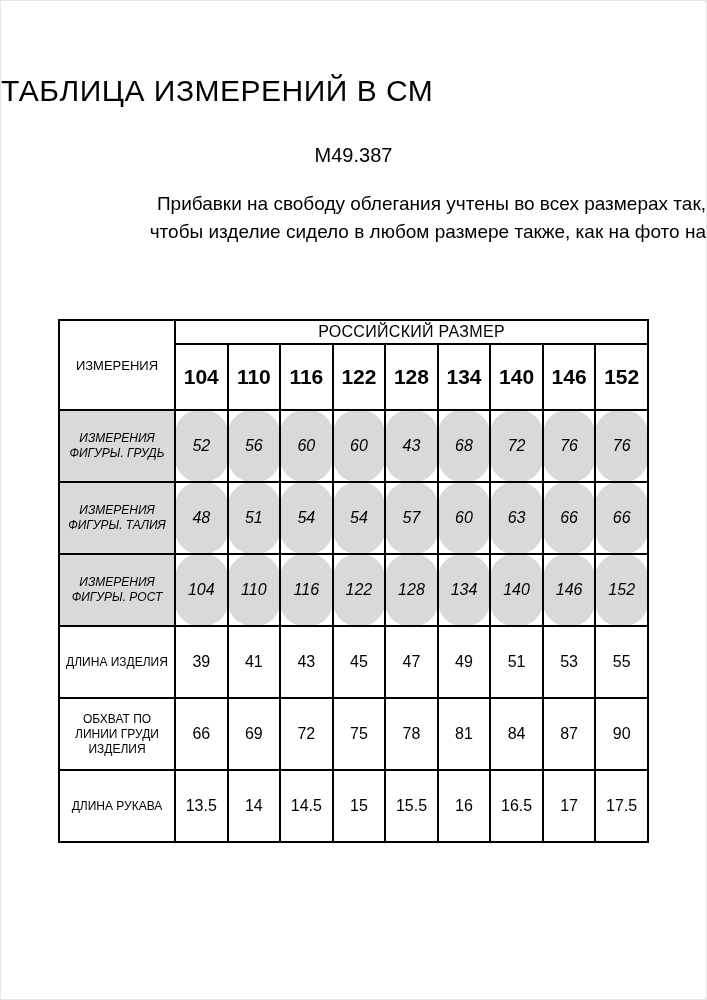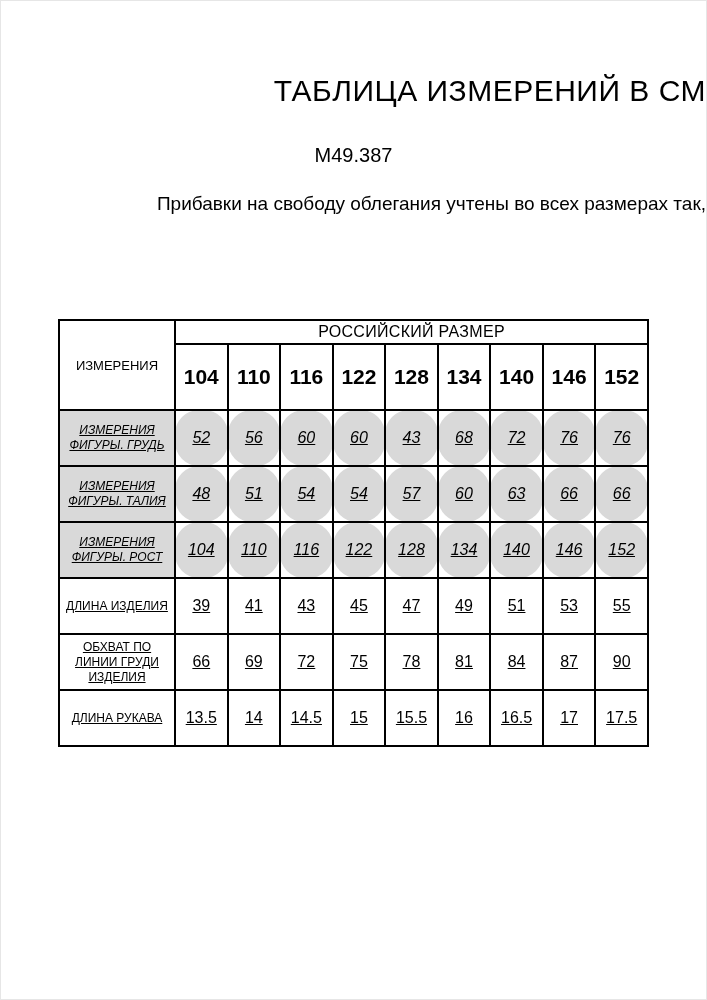--- a/index.html
+++ b/index.html
@@ -11,21 +11,21 @@
     border: 1px solid #e6e6e6;
     font-family: "Liberation Sans", sans-serif;
     color: #000000;
     overflow: hidden;
   }
   .title {
     position: absolute;
     top: 74px;
     left: 0;
     width: 100%;
-    text-align: right;
+    text-align: left;
     font-size: 30px;
     line-height: 32px;
     font-weight: normal;
     letter-spacing: 0.5px;
   }
   .model-code {
     position: absolute;
     top: 142px;
     left: 0;
     width: 100%;
@@ -52,21 +52,21 @@
   }
   table.size-table td {
     border: 2px solid #000000;
     text-align: center;
     vertical-align: middle;
     padding: 2px;
     overflow: hidden;
   }
   .r-group { height: 14px; }
   .r-sizes { height: 66px; }
-  .r-data  { height: 56px; text-decoration: underline; }
+  .r-data  { height: 72px; }
   td.corner-cell {
     width: 110px;
     font-size: 13px;
   }
   td.group-cell {
     font-size: 16px;
     letter-spacing: 0.3px;
   }
   td.size-cell {
     font-size: 21px;
@@ -87,20 +87,21 @@
 <body>
 
 <div class="page">
 
   <div class="title">ТАБЛИЦА ИЗМЕРЕНИЙ В СМ</div>
 
   <div class="model-code">М49.387</div>
 
   <div class="note">
     <div>Прибавки на свободу облегания учтены во всех размерах так,</div>
+    <div>чтобы изделие сидело в любом размере также, как на фото на</div>
   </div>
 
   <table class="size-table">
     <tbody>
       <tr class="r-group">
         <td class="corner-cell" rowspan="2">ИЗМЕРЕНИЯ</td>
         <td class="group-cell" colspan="9">РОССИЙСКИЙ РАЗМЕР</td>
       </tr>
       <tr class="r-sizes">
           <td class="size-cell">104</td>

